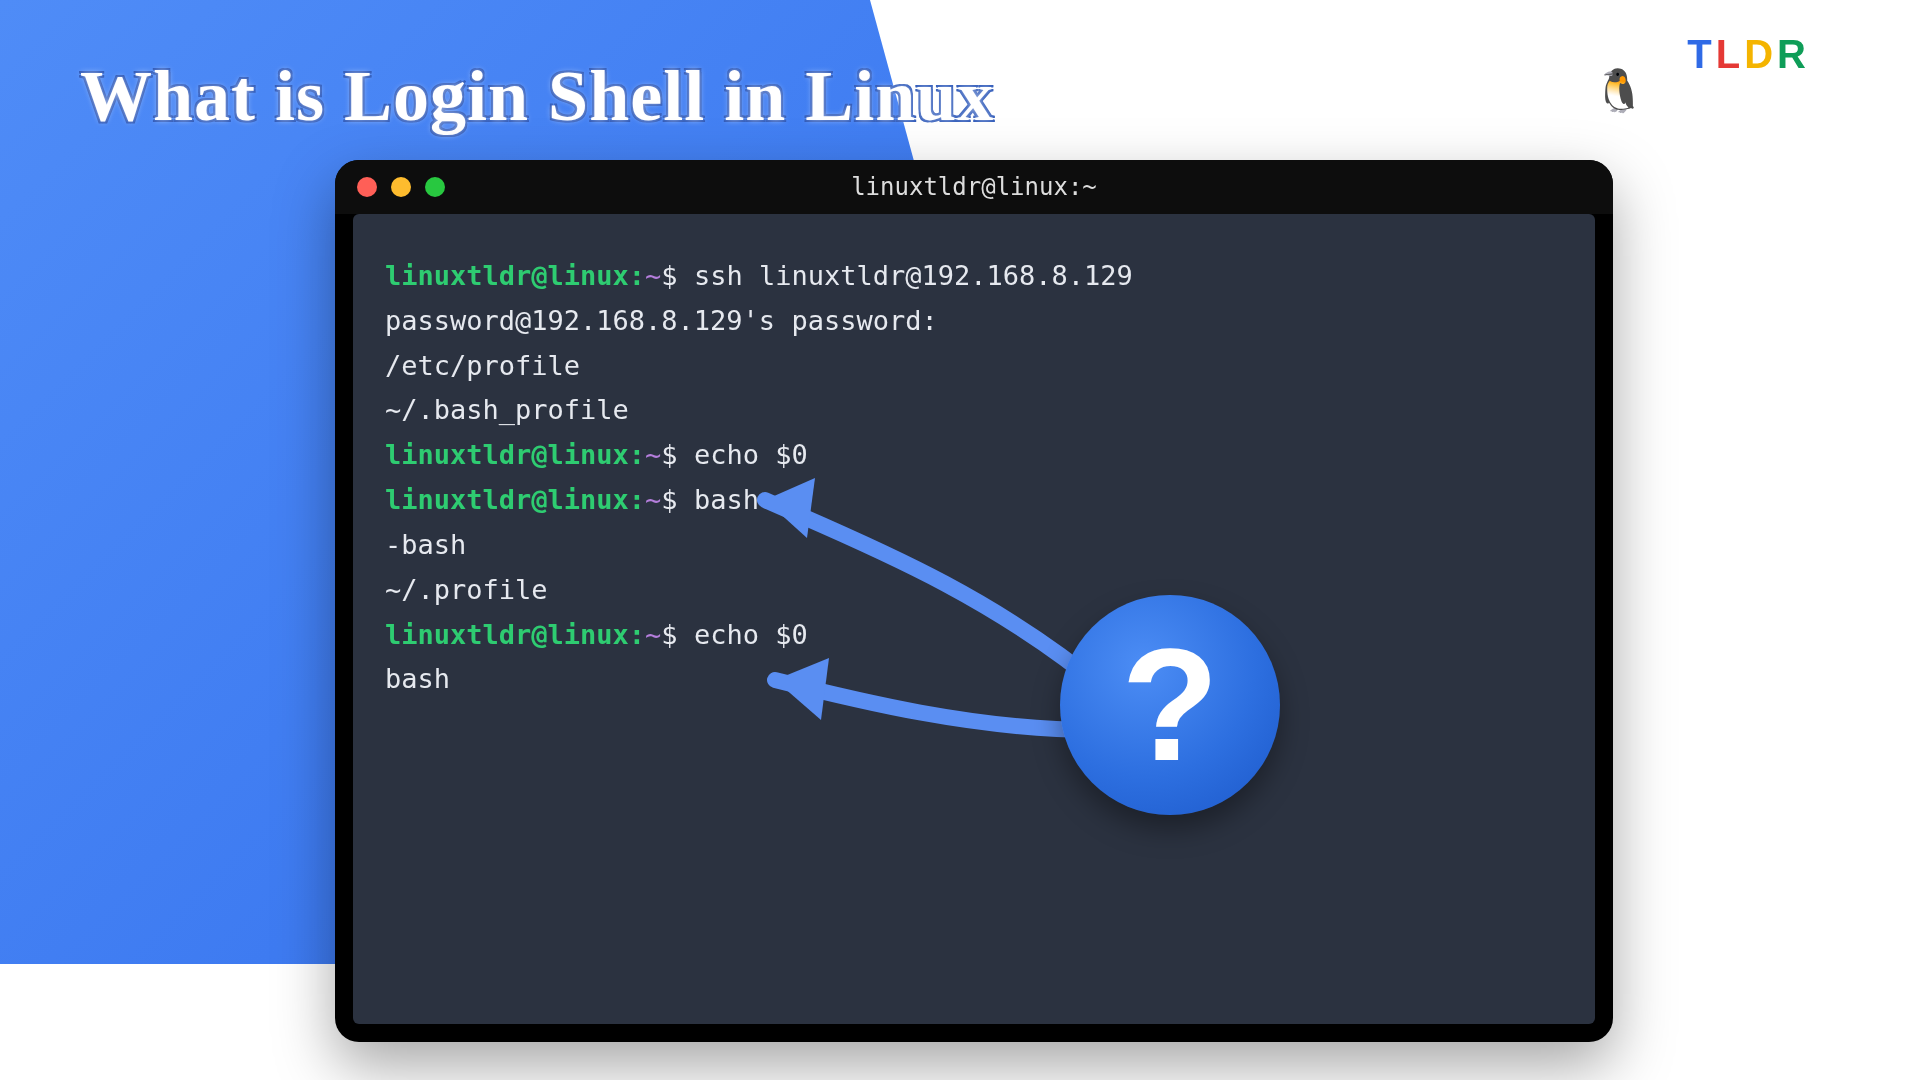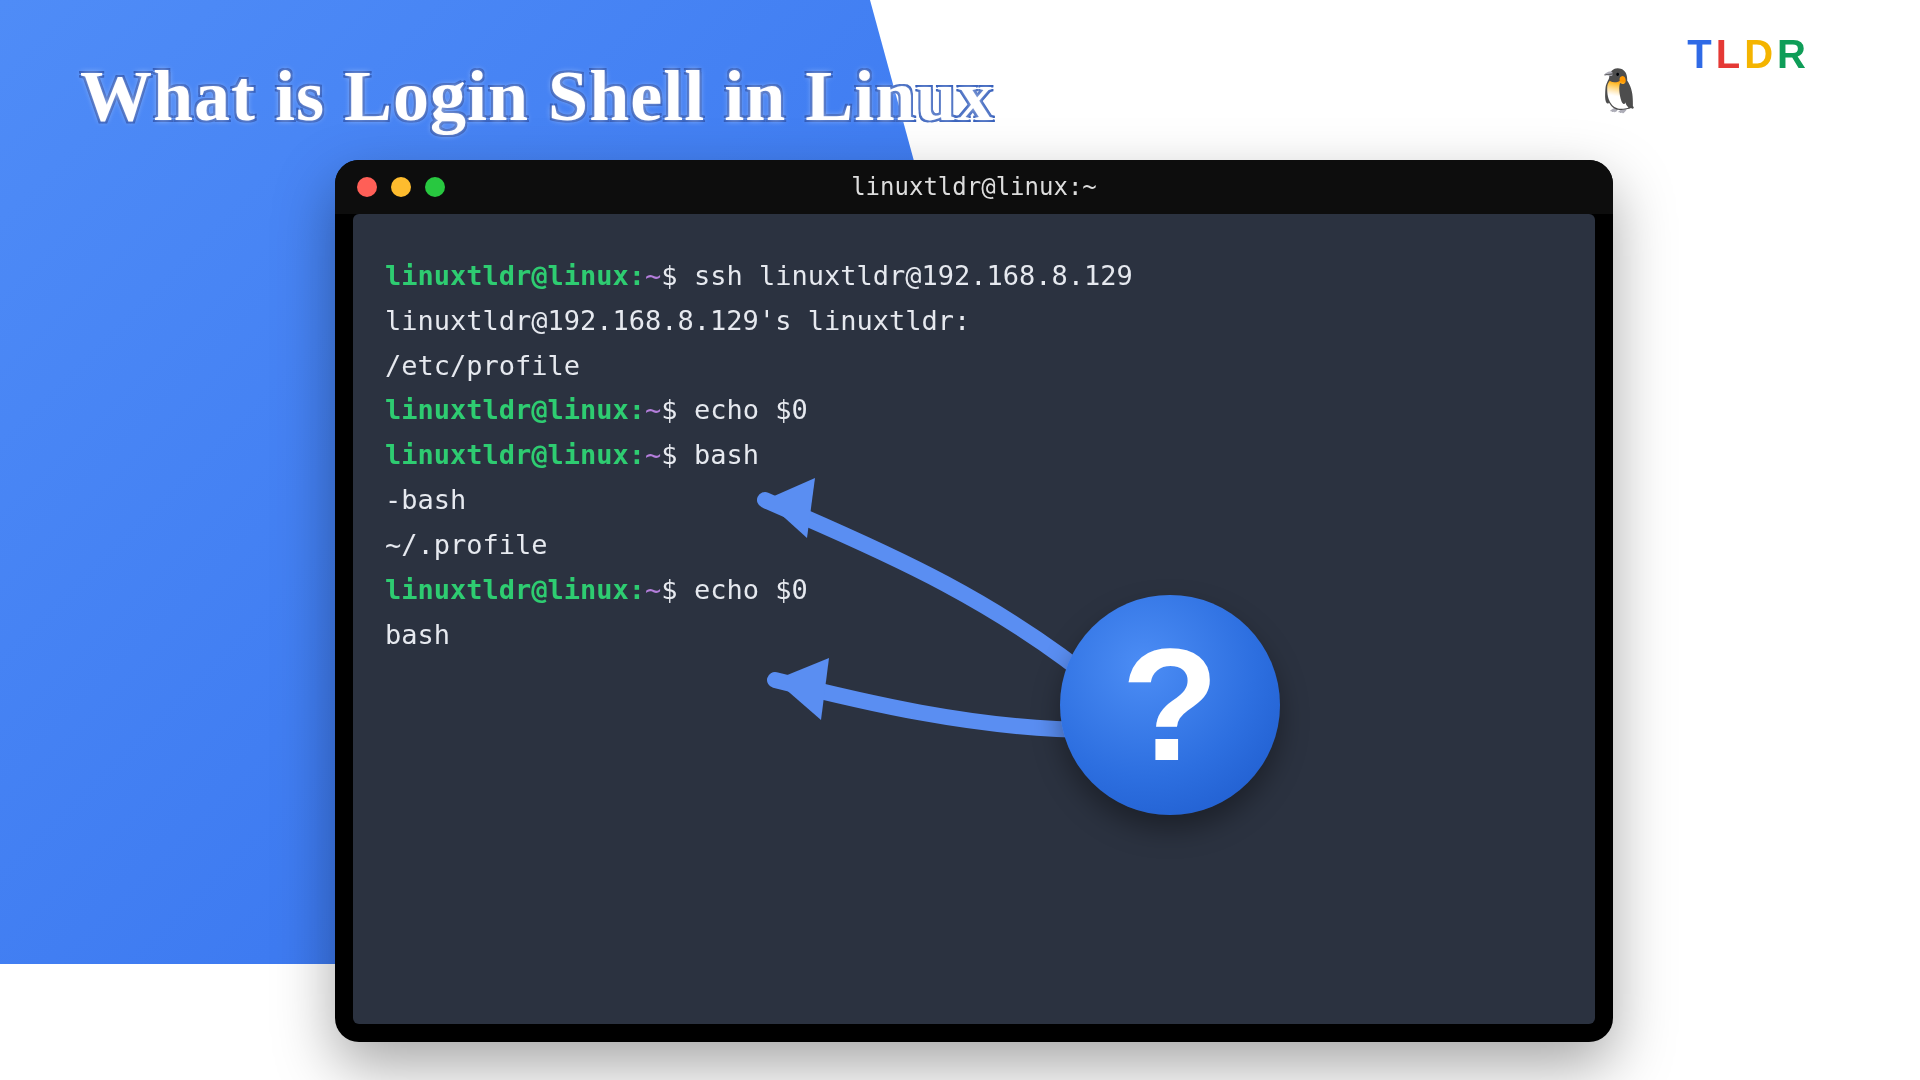--- a/index.html
+++ b/index.html
@@ -108,22 +108,23 @@
       <div class="traffic">
         <span class="close"></span>
         <span class="min"></span>
         <span class="max"></span>
       </div>
       <div class="title">linuxtldr@linux:~</div>
     </div>
 
     <div class="screen">
       <div class="line"><span class="host">linuxtldr@linux:</span><span class="path">~</span><span class="doll">$</span><span> ssh linuxtldr@192.168.8.129</span></div>
-      <div class="line">linuxtldr@192.168.8.129's linuxtldr:</div>
+      <div class="line">password@192.168.8.129's password:</div>
       <div class="line">/etc/profile</div>
+      <div class="line">~/.bash_profile</div>
       <div class="line"><span class="host">linuxtldr@linux:</span><span class="path">~</span><span class="doll">$</span><span> echo $0</span></div>
       <div class="line"><span class="host">linuxtldr@linux:</span><span class="path">~</span><span class="doll">$</span><span> bash</span></div>
       <div class="line">-bash</div>
       <div class="line">~/.profile</div>
       <div class="line"><span class="host">linuxtldr@linux:</span><span class="path">~</span><span class="doll">$</span><span> echo $0</span></div>
       <div class="line">bash</div>
       <div class="blank"></div>
     </div>
   </div>
 

